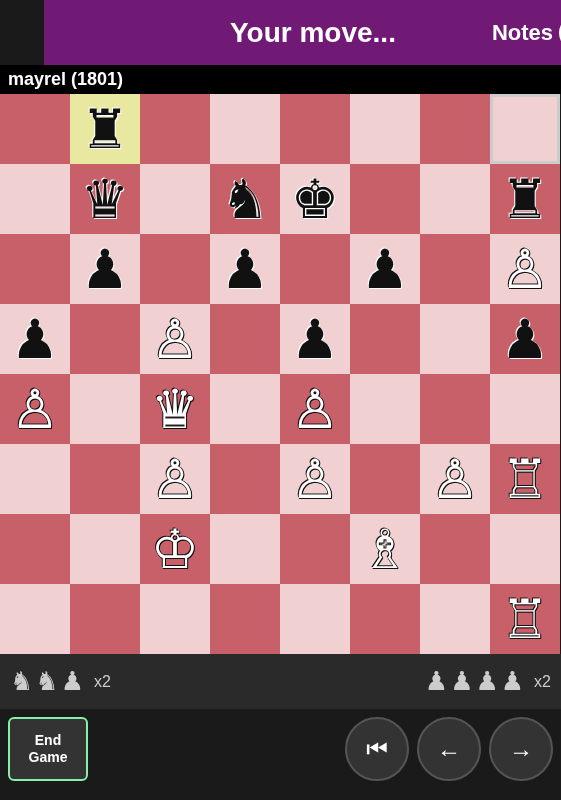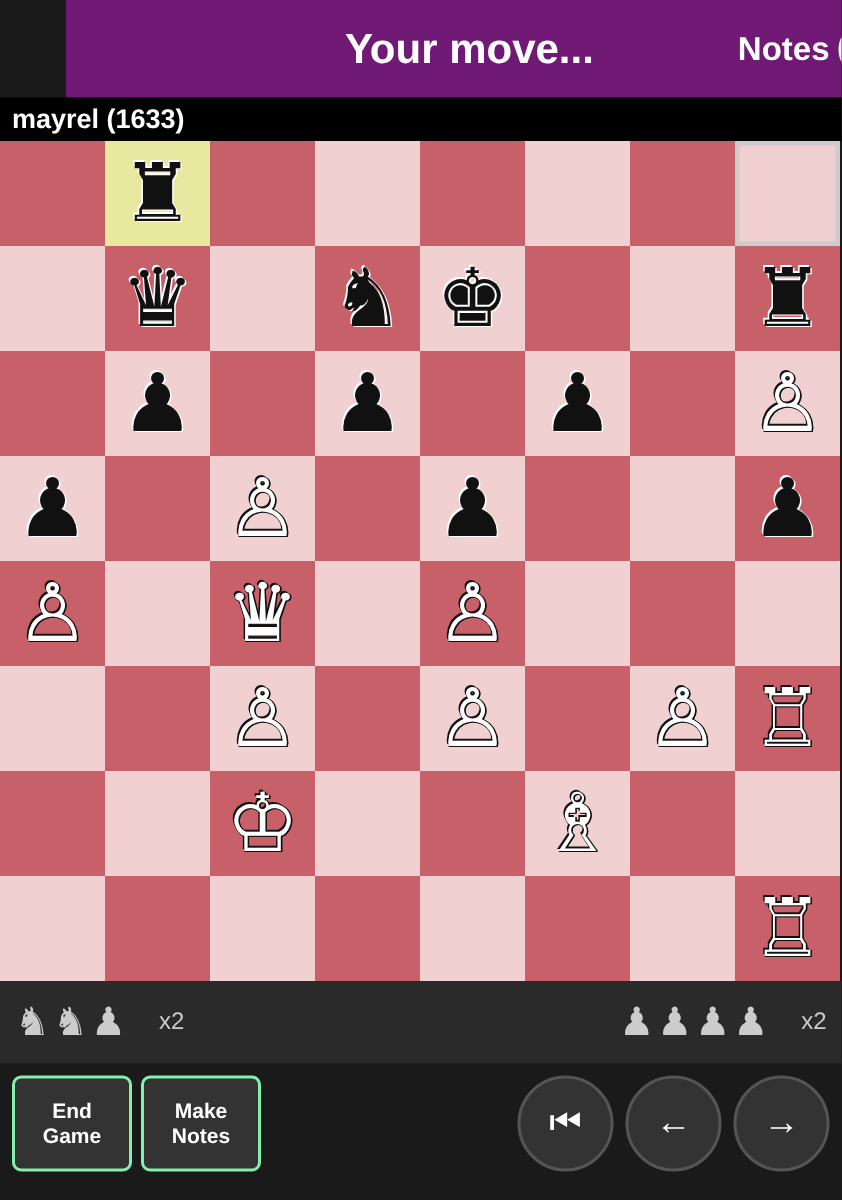--- a/index.html
+++ b/index.html
@@ -111,21 +111,21 @@
       align-items: center;
       gap: 2px;
     }
     .cap-piece {
       font-size: 26px;
       color: #ccc;
     }
     .cap-label {
       color: #ccc;
       font-size: 16px;
-      margin-left: 20px;
+      margin-left: 8px;
     }
 
     
     #bottom-bar {
       width: 561px;
       height: 80px;
       background: #1a1a1a;
       display: flex;
       align-items: center;
       justify-content: space-between;
@@ -176,21 +176,21 @@
 <div id="header">
   <div style="width:80px"></div>
   <div id="header-title">Your move...</div>
   <div id="chat-btn">
     <span>Notes</span>
     <div id="chat-arrow">→</div>
   </div>
 </div>
 
 <div id="player-info">
-  <span>mayrel (1633)</span>
+  <span>mayrel (1801)</span>
 </div>
 
 <div id="board-container">
   <div id="chess-board">
 
     <div class="cell red"></div>
     <div class="cell light" style="background:#e8e8a0;">
         <span class="piece piece-black">♜</span>
       </div>
     <div class="cell red"></div>
@@ -321,20 +321,19 @@
     <span class="cap-piece">♟</span>
     <span class="cap-piece">♟</span>
     <span class="cap-piece">♟</span>
     <span class="cap-label">x2</span>
   </div>
 </div>
 
 <div id="bottom-bar">
   <div class="action-buttons">
     <button class="action-btn">End<br>Game</button>
-    <button class="action-btn">Make<br>Notes</button>
   </div>
   <div class="nav-buttons">
     <button class="nav-btn">⏮</button>
     <button class="nav-btn">←</button>
     <button class="nav-btn">→</button>
   </div>
 </div>
 
 </body></html>

